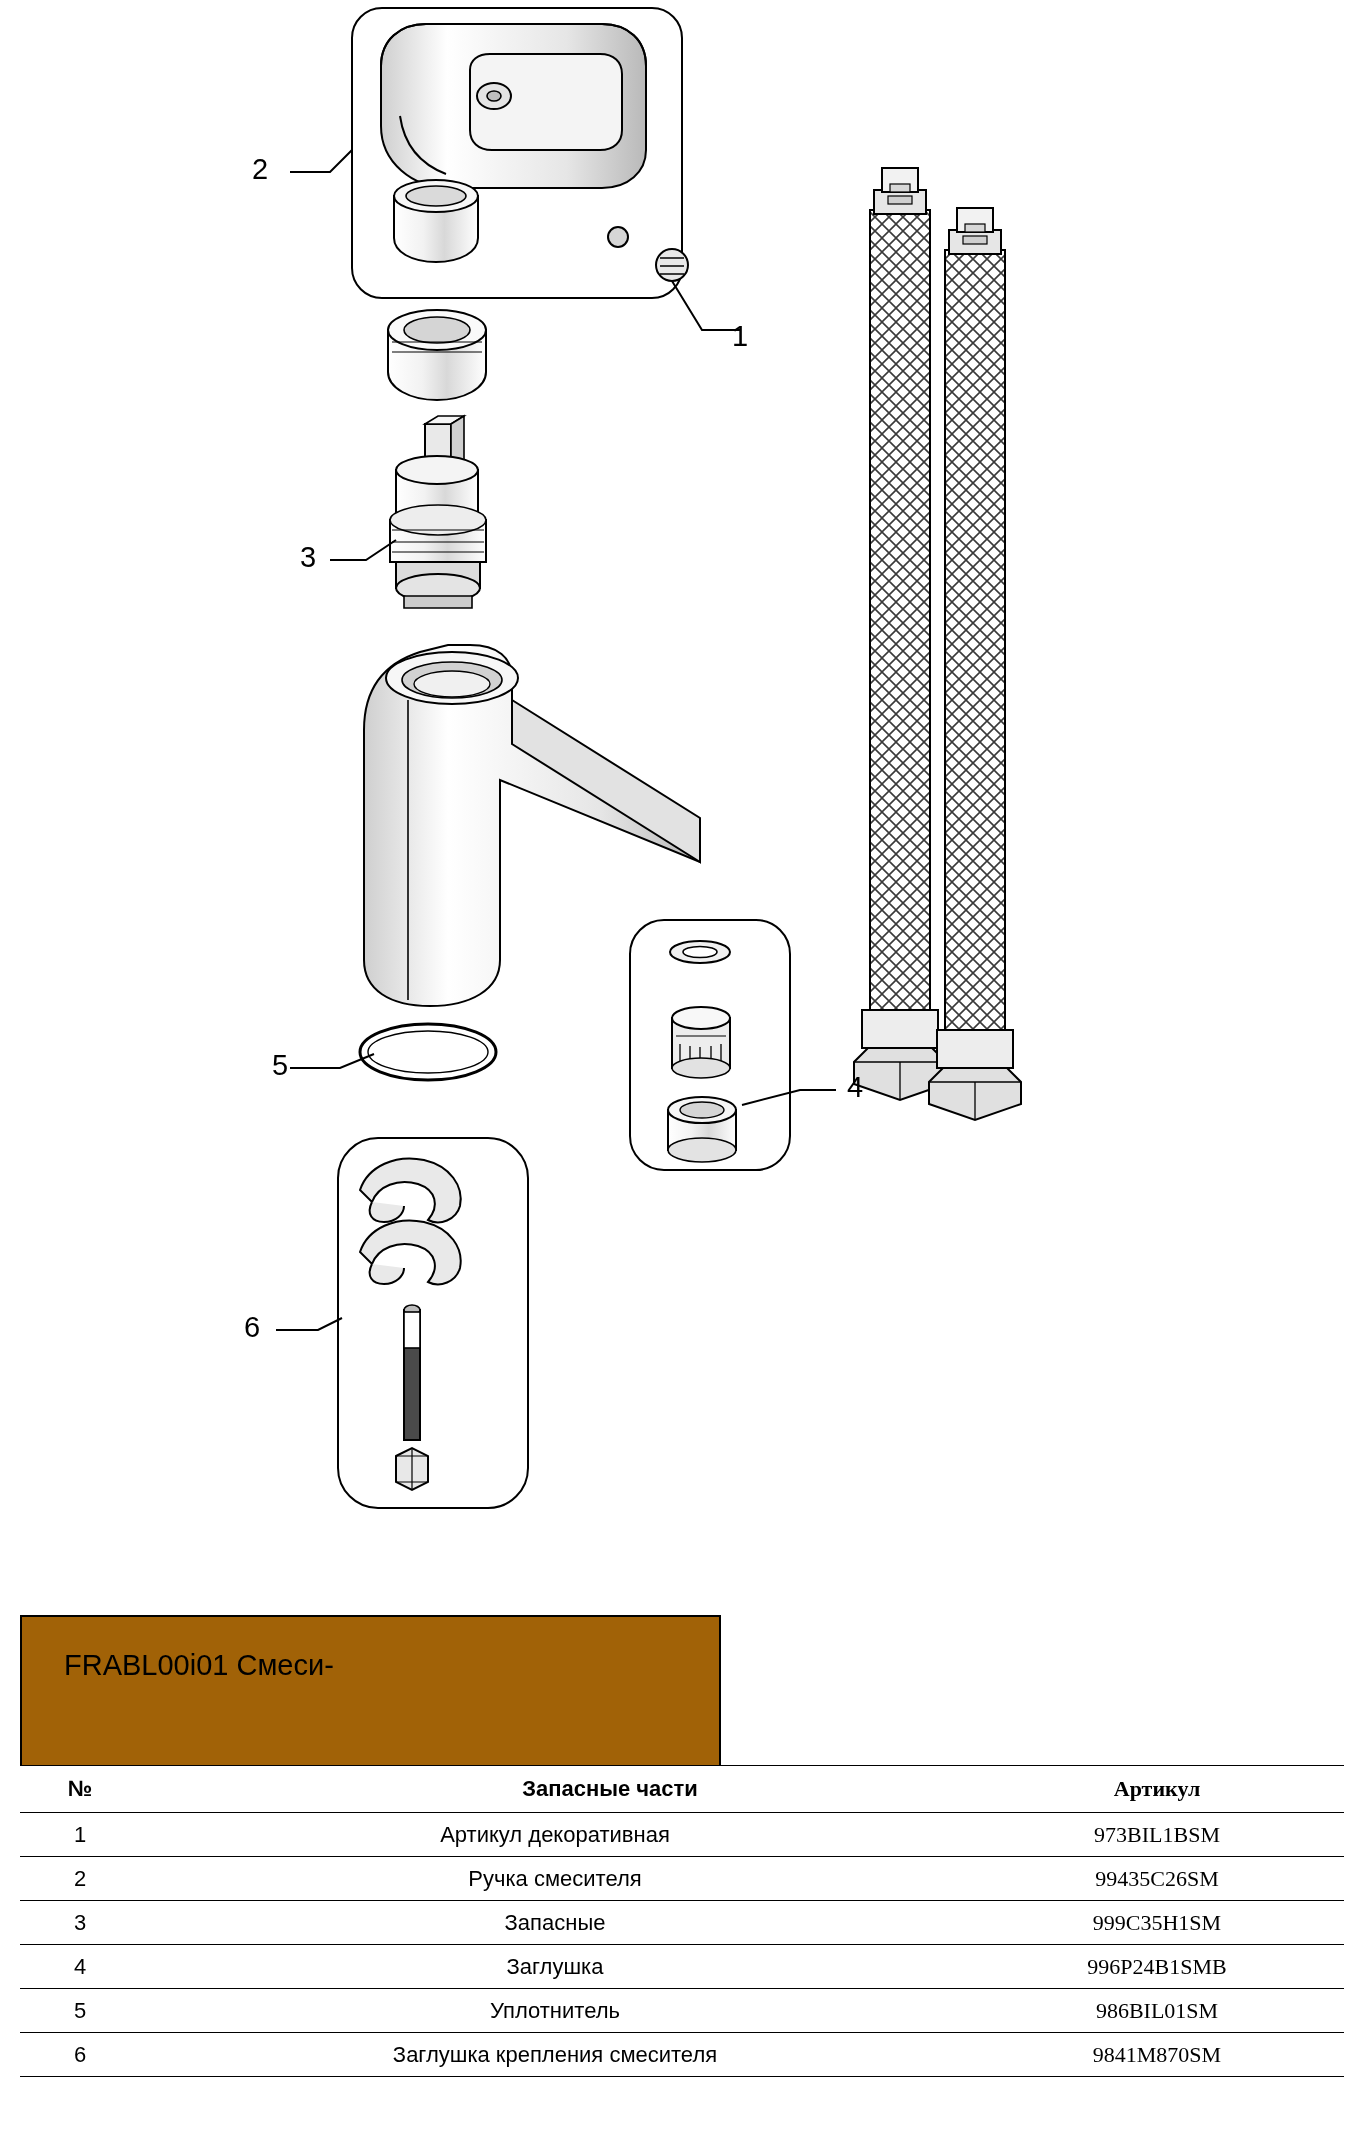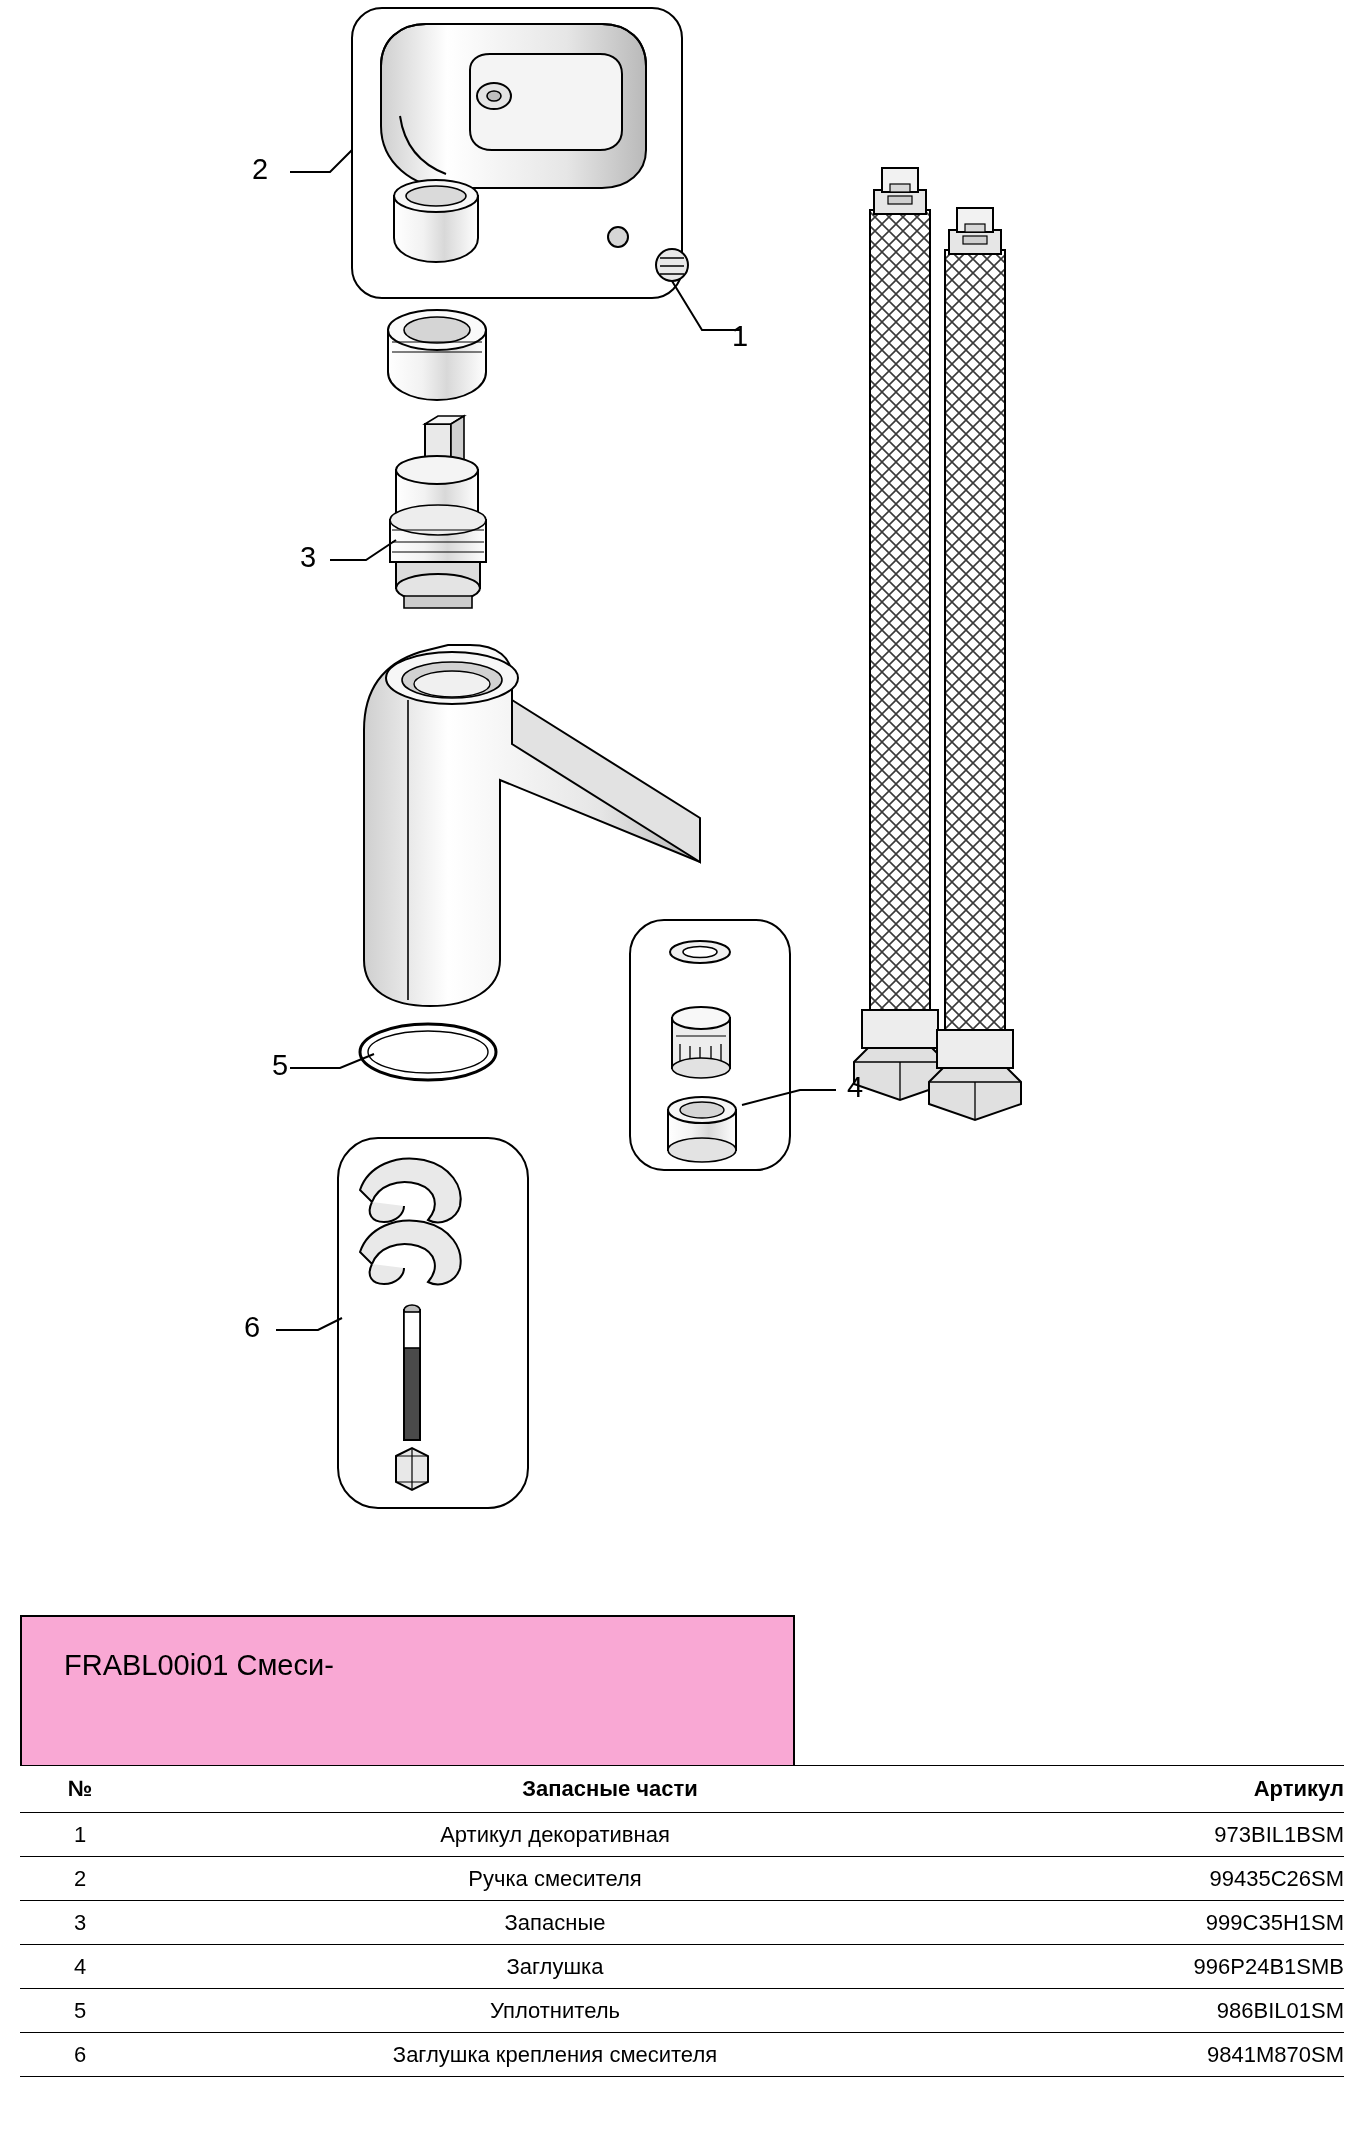--- a/index.html
+++ b/index.html
@@ -32,26 +32,26 @@
     font-size: 29px;
     font-family: "Liberation Sans", sans-serif;
     color: #000;
     line-height: 1;
   }
   
   .titleblock {
     position: absolute;
     left: 20px;
     top: 1615px;
-    width: 775px;
+    width: 701px;
     height: 150px;
     border: 2px solid #000;
     border-bottom: none;
     box-sizing: border-box;
-    background: #f9a8d4;
+    background: #a16207;
   }
   .titleblock .tb-text {
     position: absolute;
     left: 42px;
     top: 28px;
     width: 700px;
     font-size: 29px;
     line-height: 1.42;
     color: #000;
   }
@@ -71,21 +71,21 @@
     vertical-align: middle;
     font-weight: normal;
     color: #000;
   }
   .parts-table thead th {
     font-weight: bold;
     height: 46px;
   }
   .col-num   { width: 120px; text-align: center; }
   .col-name  { width: 830px; text-align: center; padding-left: 110px; box-sizing: border-box; }
-  .col-art   { width: 374px; text-align: right; padding-left: 0px; box-sizing: border-box; }
+  .col-art   { width: 374px; text-align: center; padding-left: 0px; box-sizing: border-box; font-family: Liberation Serif, serif; }
   .parts-table thead .col-name { padding-left: 110px; }
   .parts-table thead .col-art  { padding-left: 0px; }
   .parts-table tbody tr td { border-top: none; }
   .parts-table tbody tr:last-child td { border-bottom: 1.6px solid #000; }
 </style>
 </head>
 <body>
 
 <div class="sheet">
 

